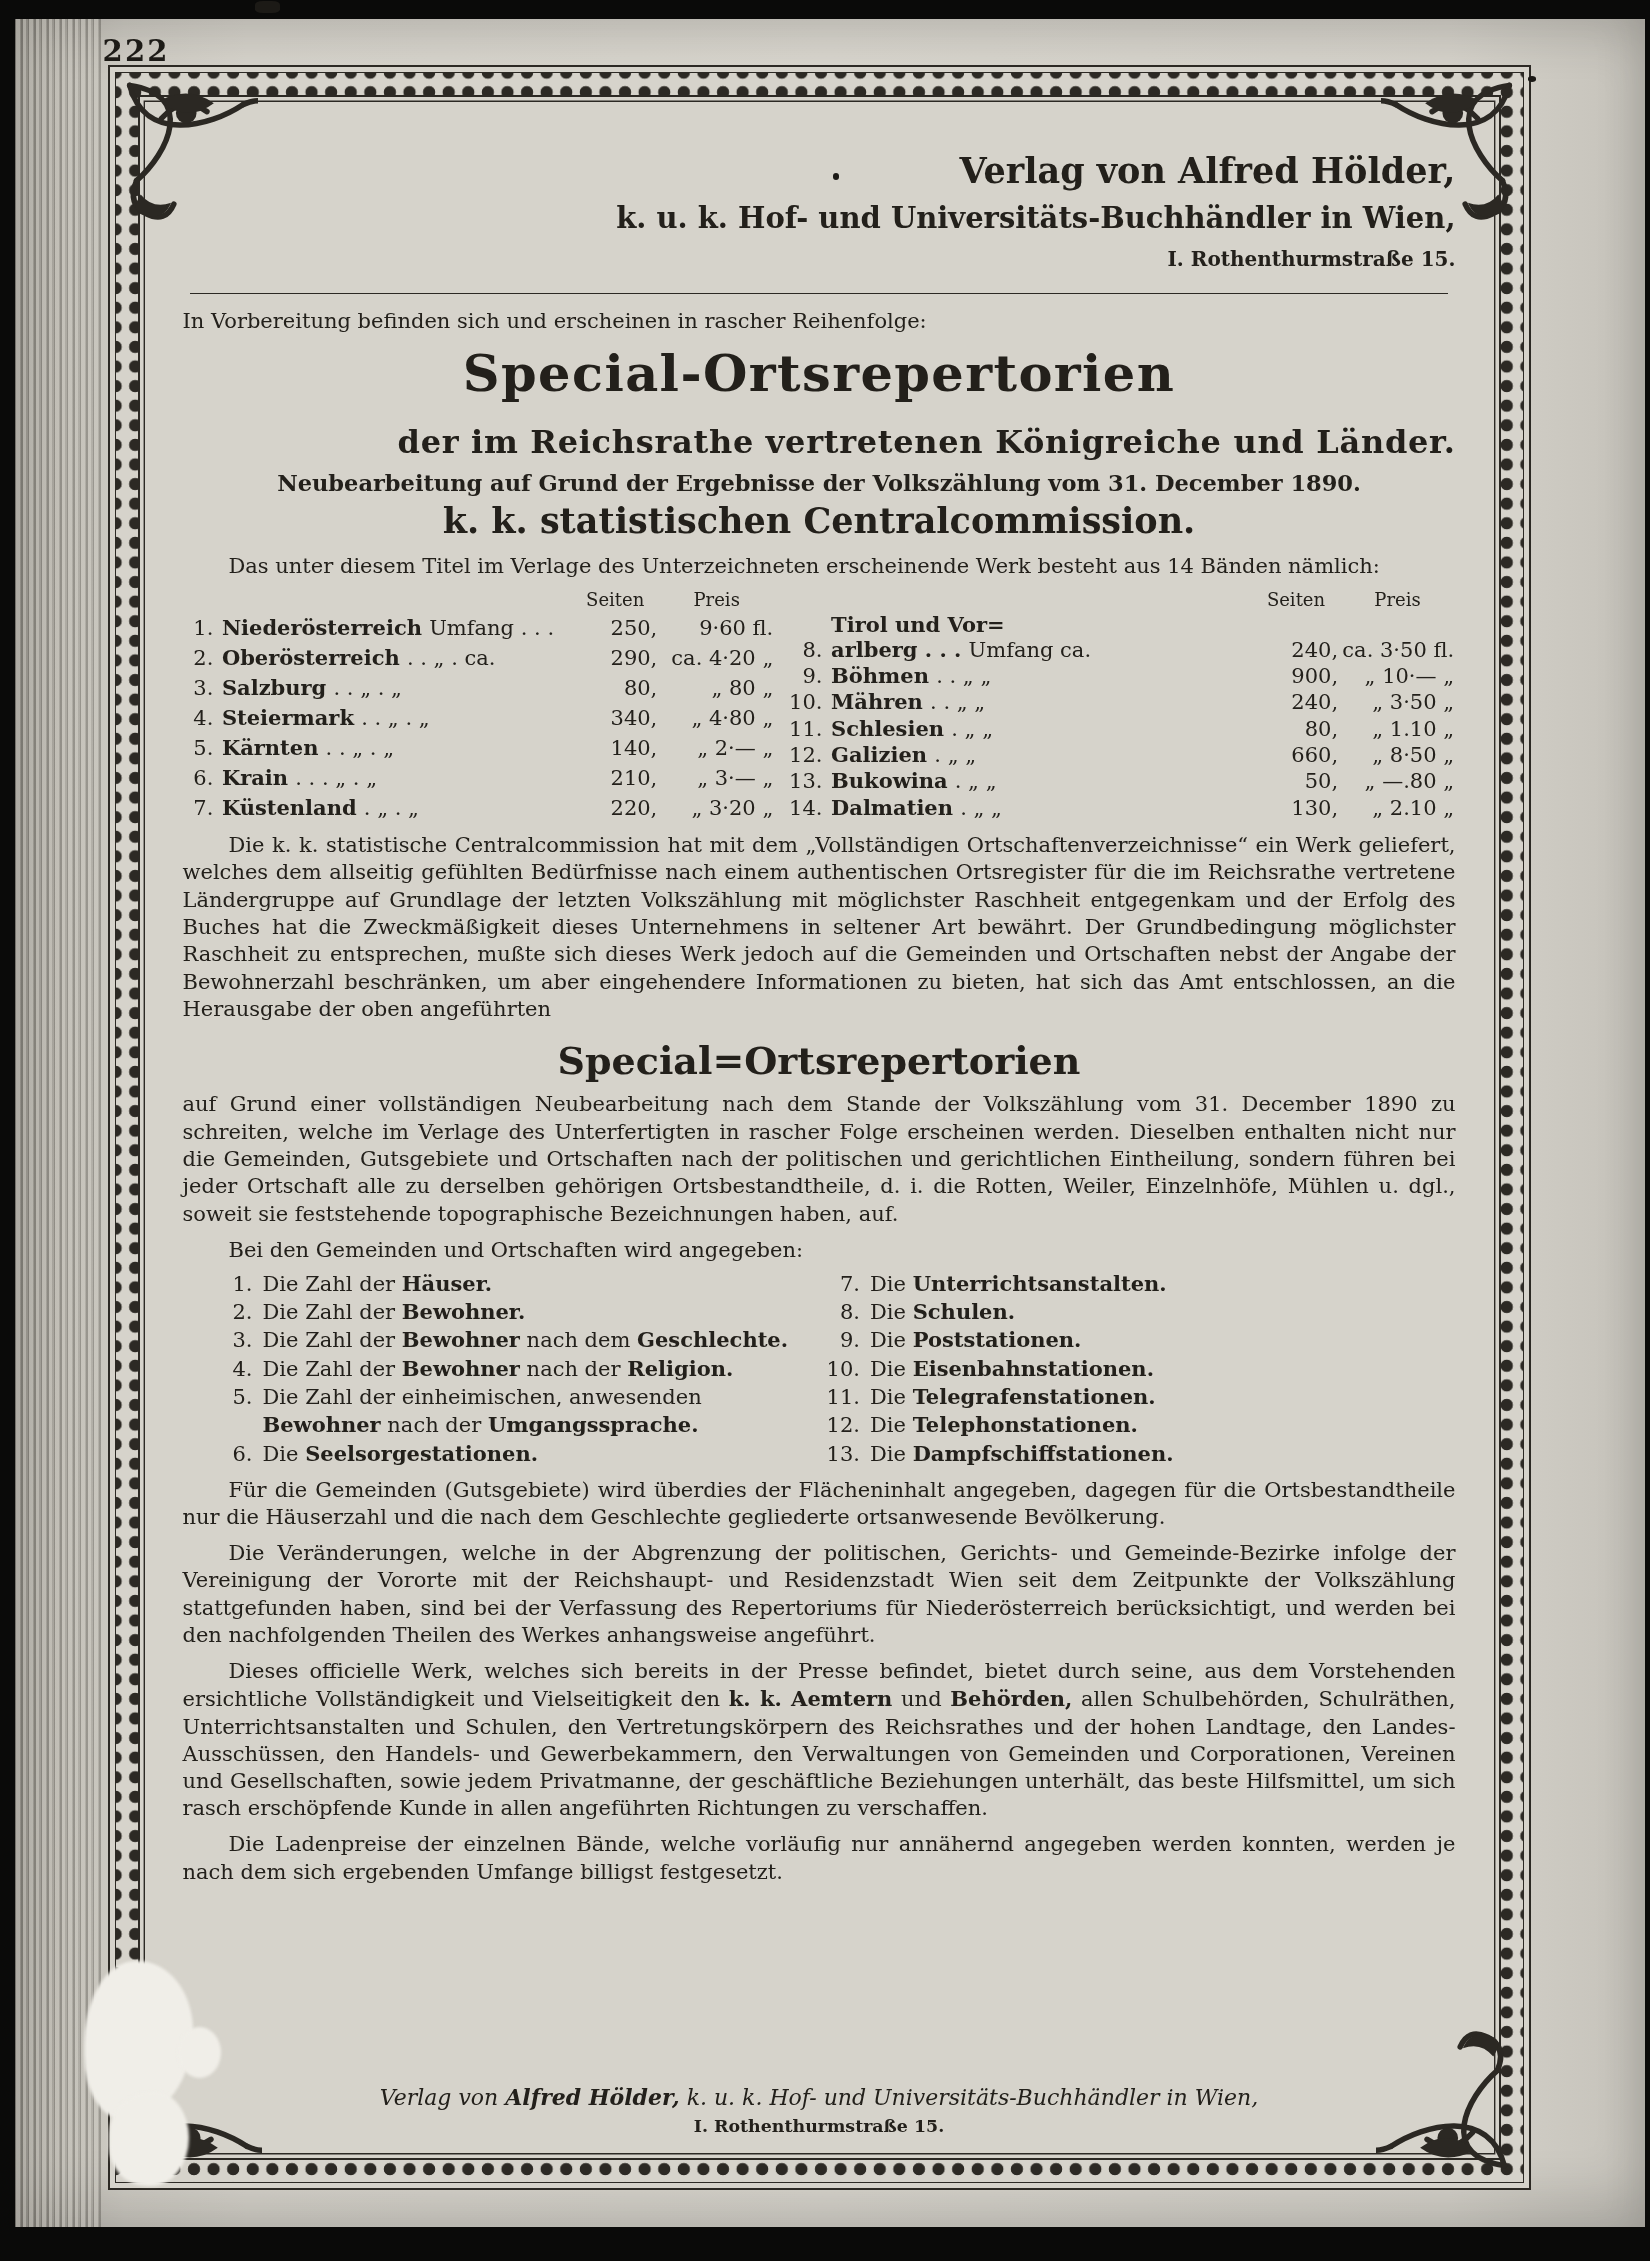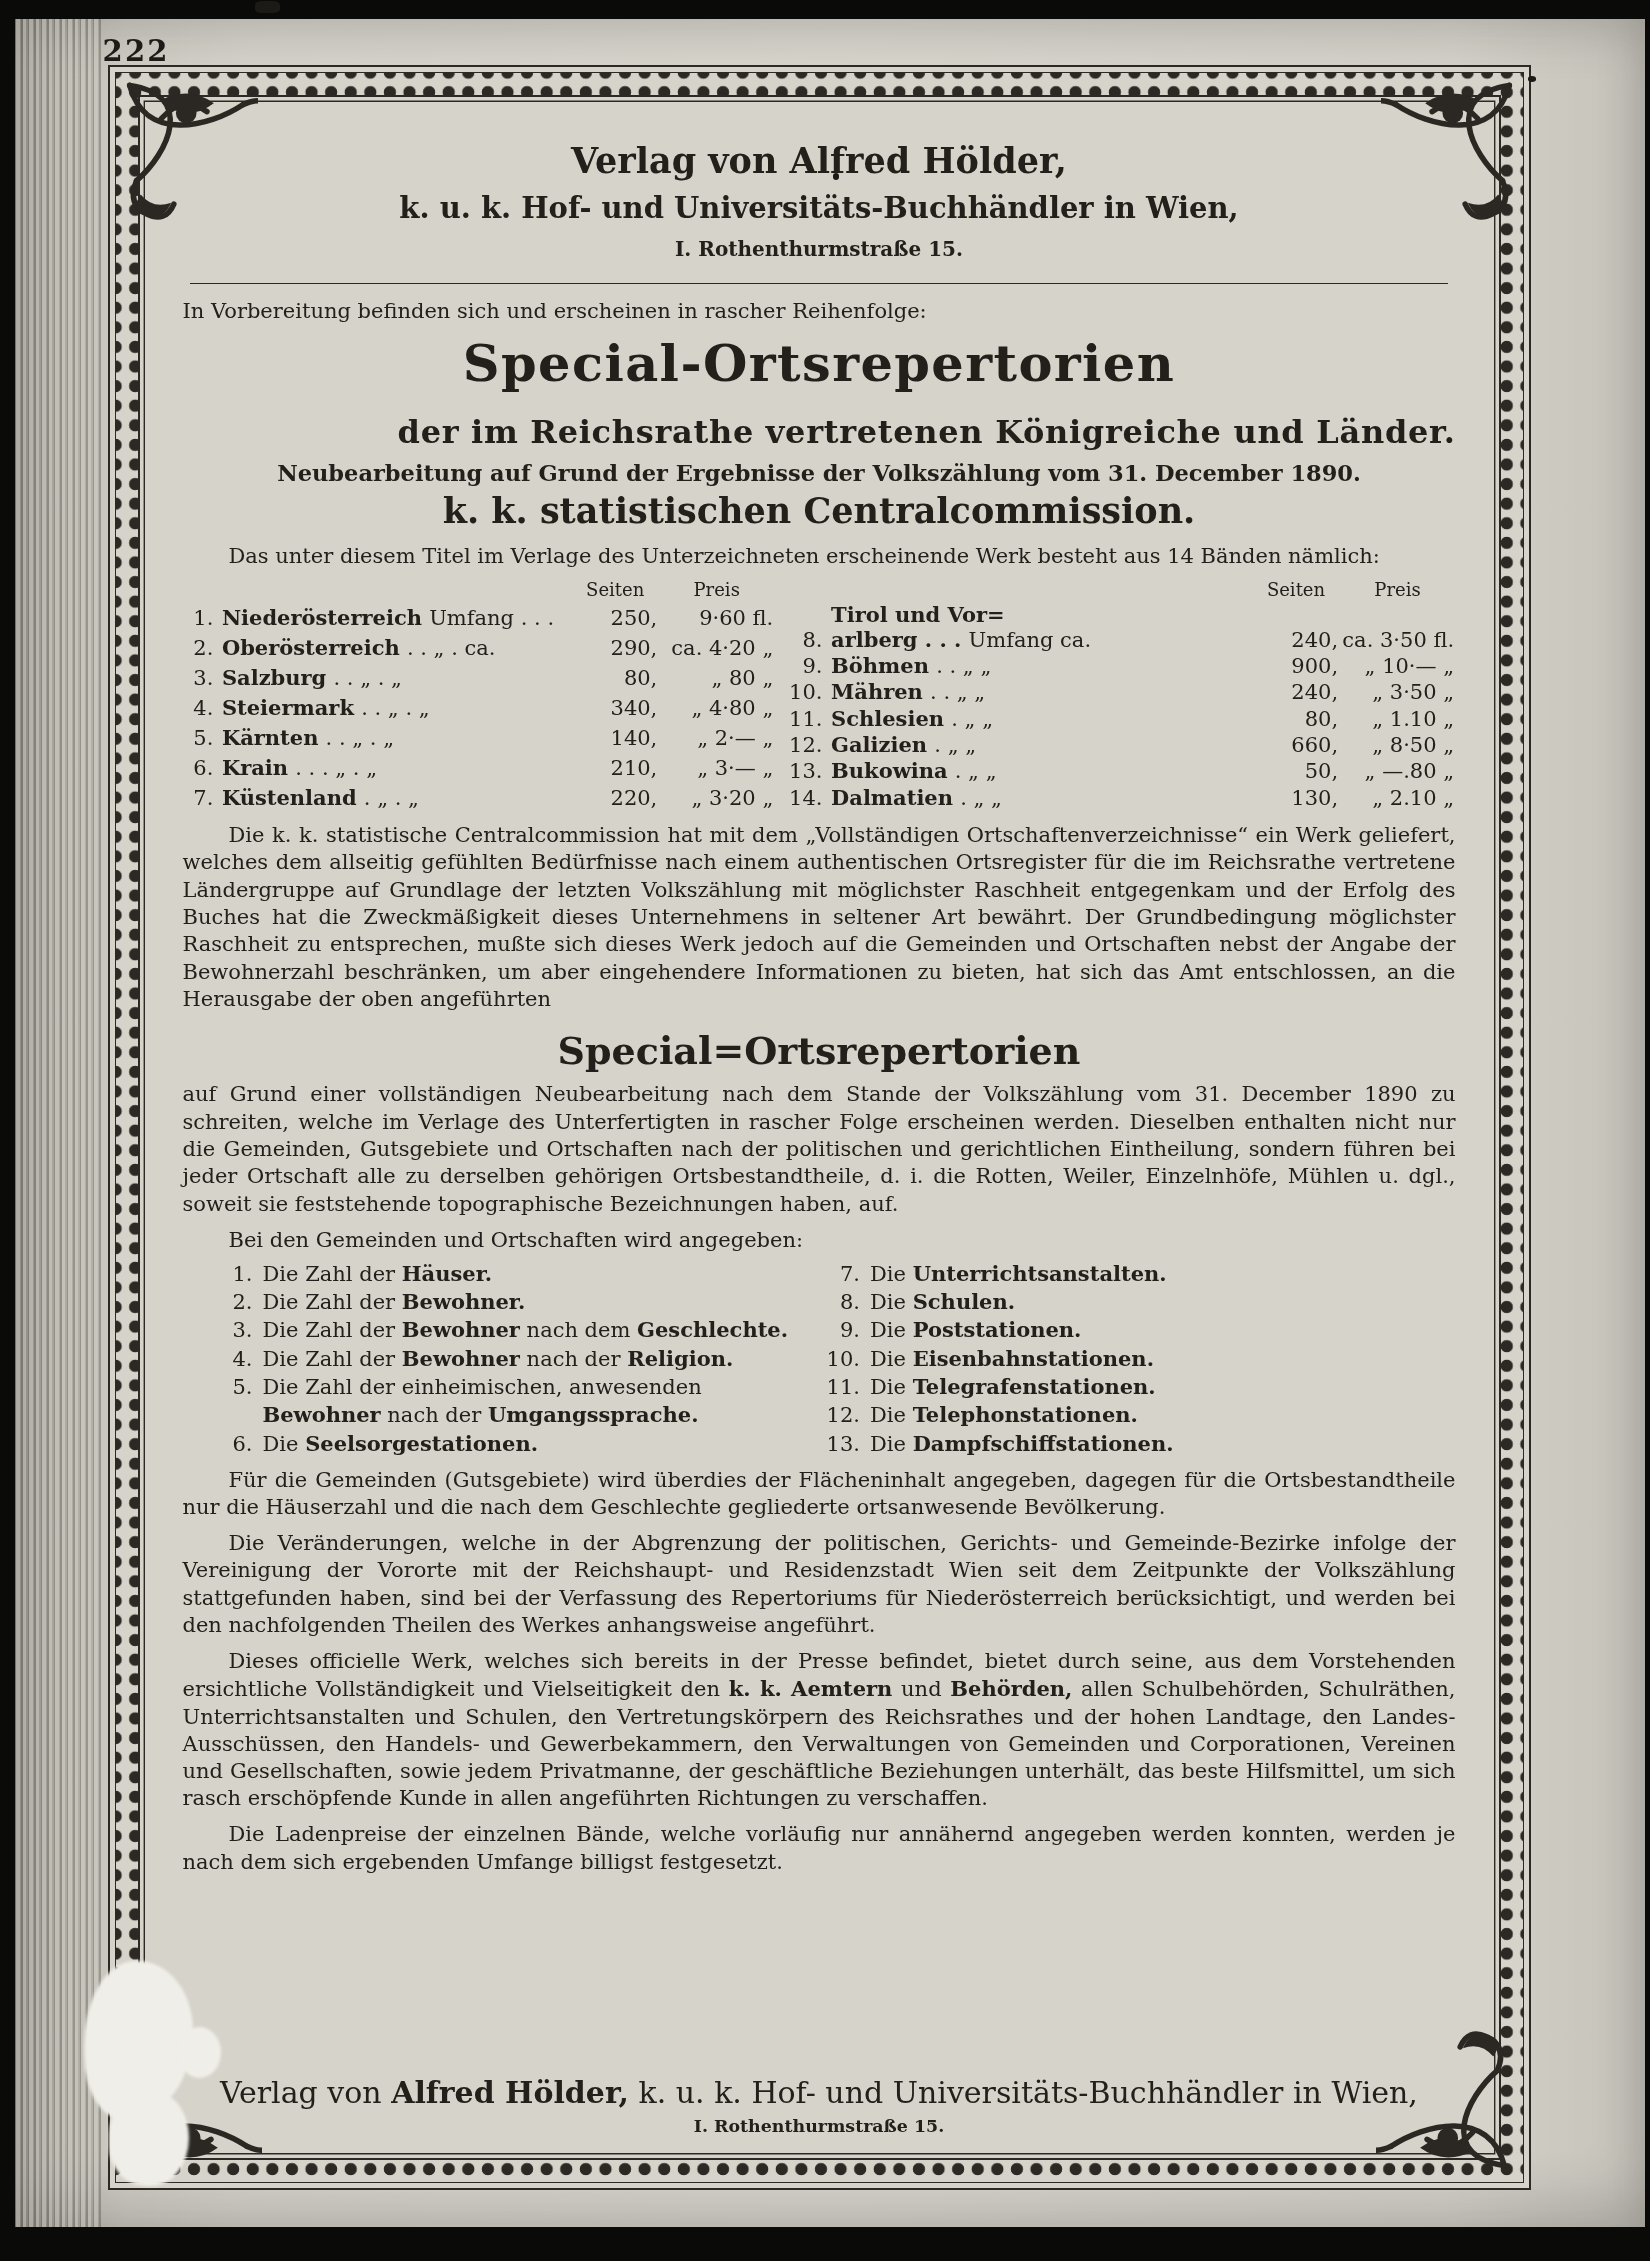--- a/index.html
+++ b/index.html
@@ -42,21 +42,21 @@
     display:flex; flex-direction:column;
     position:relative;
   }
 
   .corner { position:absolute; width:138px; height:152px; z-index:3; }
   .c-tl { left:10px; top:10px; }
   .c-tr { right:10px; top:10px; transform:scaleX(-1); }
   .c-bl { left:14.5px; bottom:14.5px; transform:scaleY(-1); }
   .c-br { right:14.5px; bottom:14.5px; transform:scale(-1,-1); }
 
-  .pub-head { text-align:center; margin-top:14px; }
+  .pub-head { text-align:right; margin-top:24px; }
   .ph1 { font-size:35px; font-weight:bold; }
   .ph2 { font-size:29px; font-weight:bold; margin-top:10px; }
   .ph3 { font-size:20px; font-weight:bold; margin-top:11.6px; }
   .rule { height:1.4px; background:#2c2924; margin:22px 7.2px 14.5px; }
 
   .prep { font-size:21px; text-align:center; }
   .title { font-size:51px; font-weight:bold; text-align:center; margin-top:7.2px; letter-spacing:1.4px; }
   .subtitle { font-size:32px; font-weight:bold; text-align:right; margin-top:20px; letter-spacing:0.7px; }
   .revision { font-size:22.5px; font-weight:bold; text-align:center; margin-top:8.7px; }
   .pubby { font-size:21px; text-align:center; margin-top:8.7px; }
@@ -84,21 +84,21 @@
   .features { display:flex; margin-top:5.8px; font-size:21px; line-height:1.35; }
   .feat-col { width:50%; }
   .feat-col-left { padding-left:29px; }
   .feat-item { display:flex; }
   .f-num { width:41px; text-align:right; margin-right:10px; flex:none; }
   .f-text { flex:1; }
 
   .para { margin-top:8.7px; }
   .dateline { margin:11.6px 0 0 109px; font-size:22px; }
   .spacer { flex:1; }
-  .footer1 { text-align:center; font-size:30px; }
+  .footer1 { text-align:center; font-size:22px;font-style:italic; }
   .footer2 { text-align:center; font-size:17.4px; font-weight:bold; margin-top:5.8px; }
 
   .damage { position:absolute; background:#f0eee8; filter:blur(1.4px); z-index:6; }
   .d1 { left:69px; top:1942px; width:109px; height:159px; border-radius:48% 52% 62% 38% / 55% 45% 58% 42%; }
   .d2 { left:94px; top:2073px; width:80px; height:94px; border-radius:55% 45% 50% 50% / 48% 52% 55% 45%; }
   .d3 { left:163px; top:2008px; width:43px; height:51px; border-radius:50%; }
   .speck { position:absolute; background:#1c1a16; border-radius:50%; z-index:5; }
   .s1 { left:818px; top:154px; width:6.5px; height:6.5px; }
   .s2 { left:1513px; top:57px; width:8.7px; height:5.8px; }
   .s3 { left:255px; top:1.4px; width:25px; height:11.6px; border-radius:30%; }

